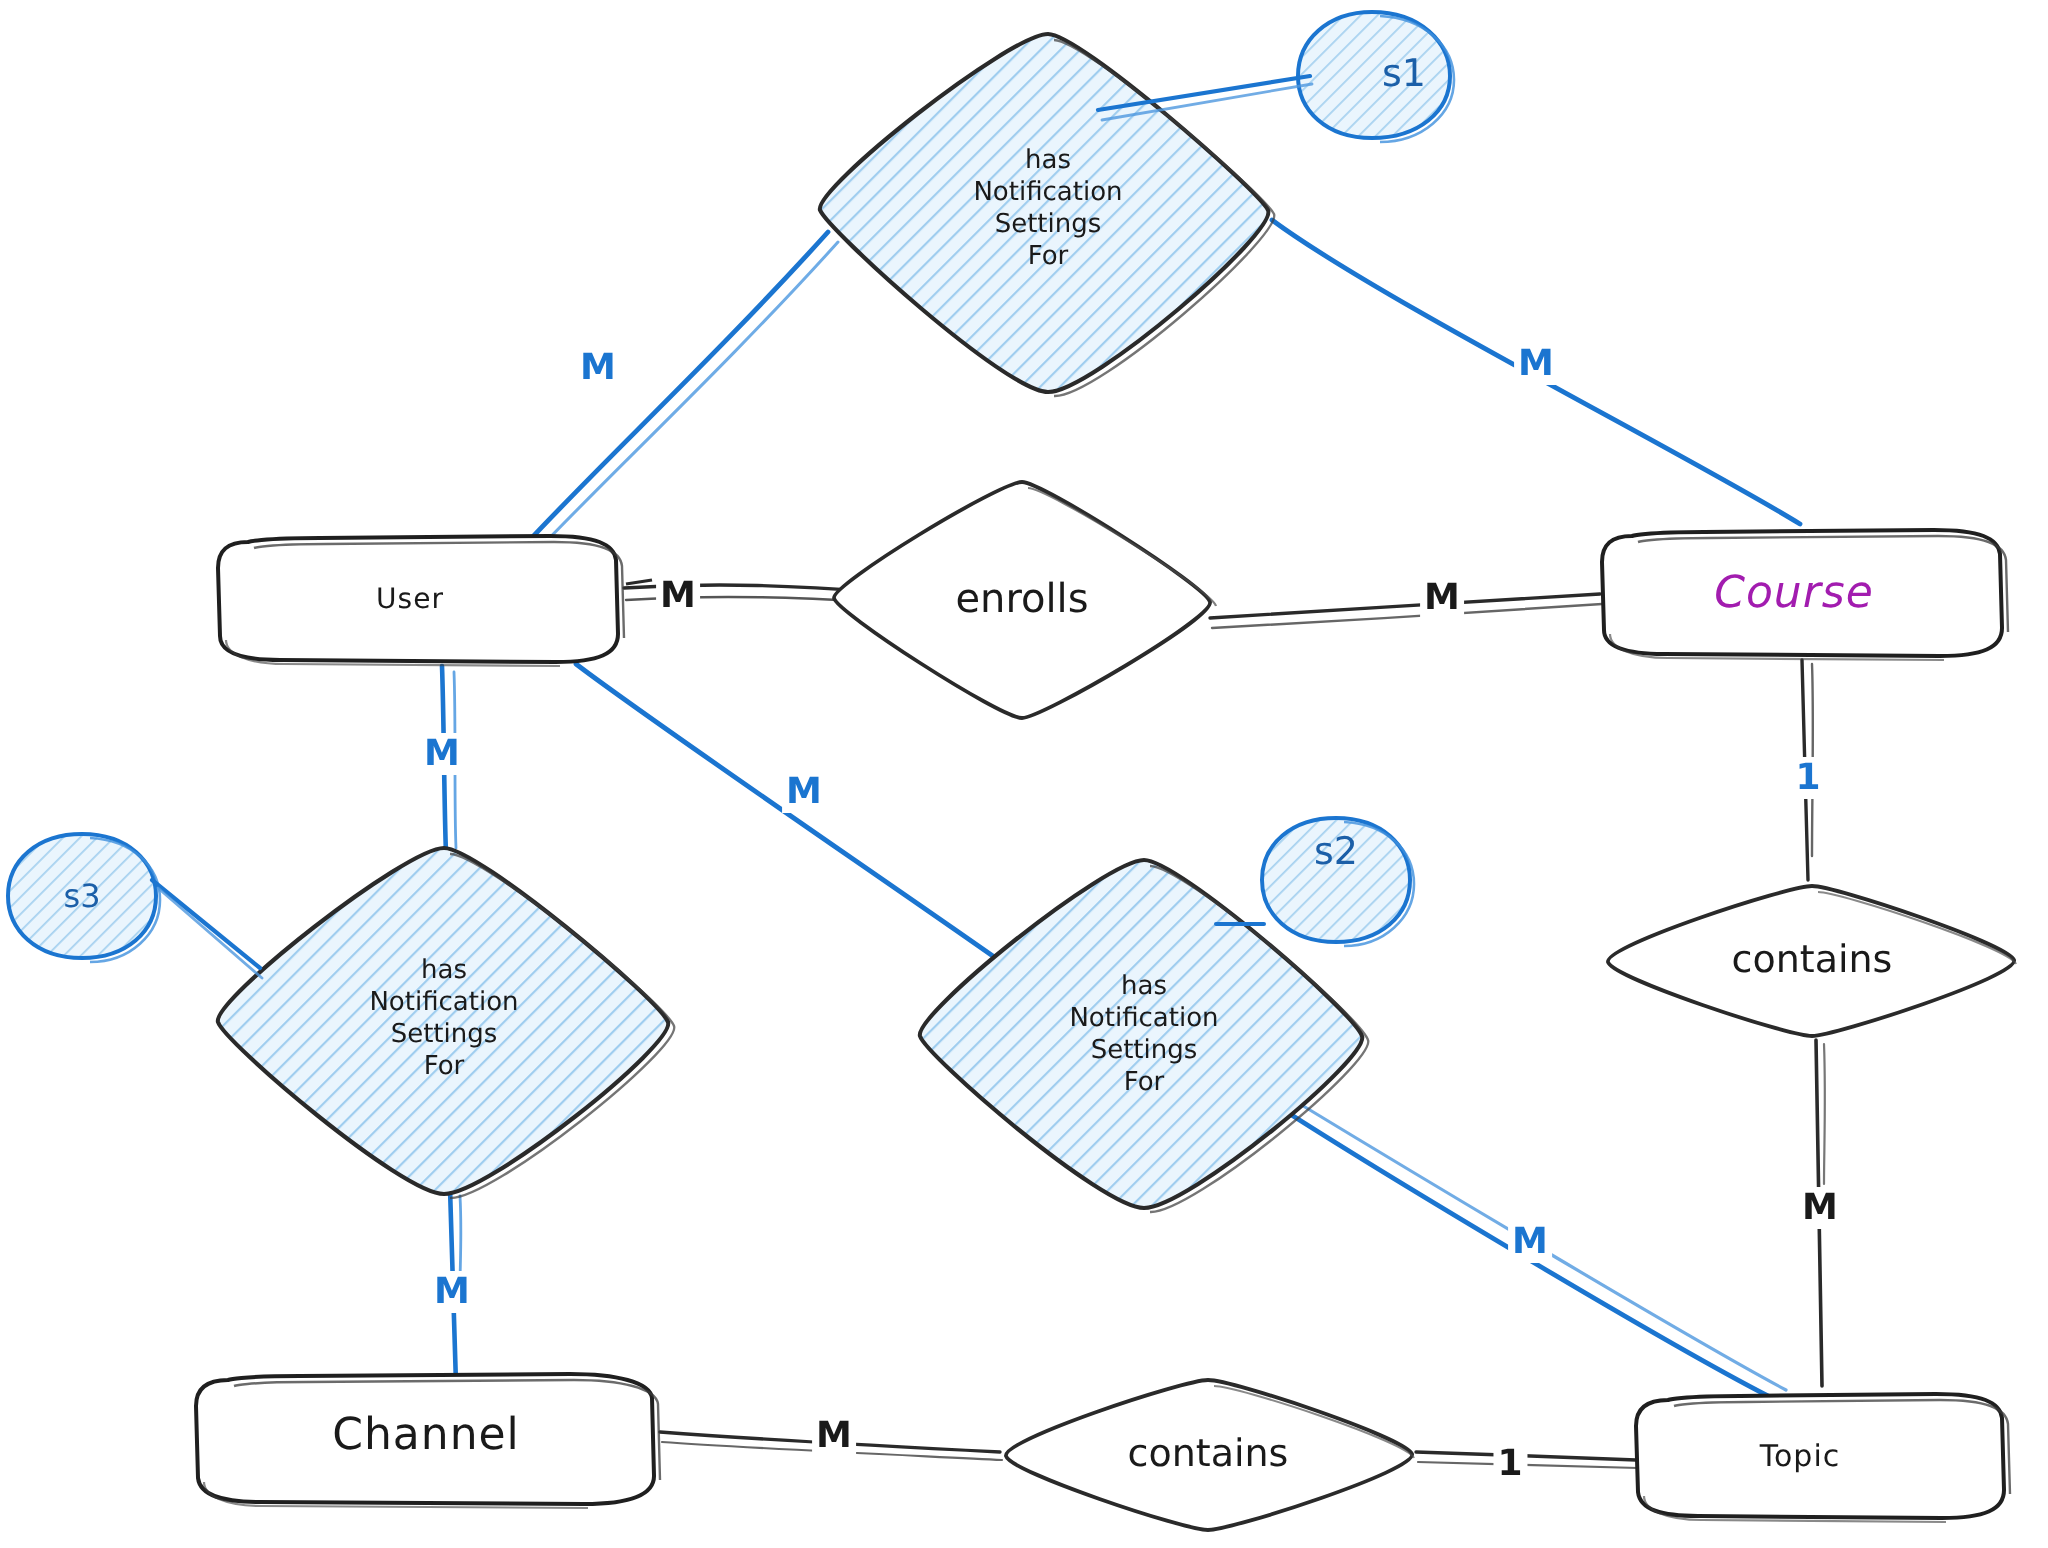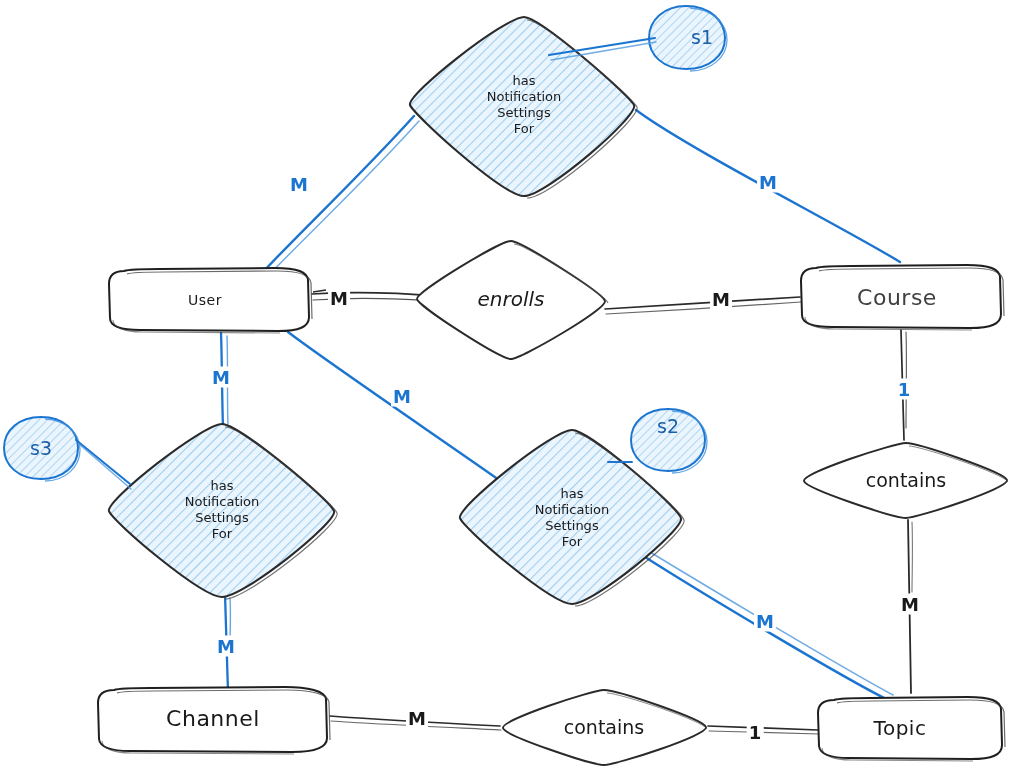--- a/index.html
+++ b/index.html
@@ -178,32 +178,32 @@
 
     <g>
       <path d="M41,417 C64,417 78,431 78,448 C78,466 63,479 41,479 C18,479 4,465 4,448 C4,430 19,417 41,417 Z" fill="url(#hatchNote)" stroke="#1b75d0" stroke-width="2"></path>
       <path d="M45,419 C66,420 80,433 80,450 C80,467 65,481 45,481" fill="none" stroke="#3f90dd" stroke-width="1.3" opacity="0.8"></path>
       <path d="M76,440 L130,484" fill="none" stroke="#1b75d0" stroke-width="2.1" stroke-linecap="round"></path>
       <path d="M79,444 L131,489" fill="none" stroke="#4d97de" stroke-width="1.4" stroke-linecap="round" opacity="0.8"></path>
     </g>
   </svg>
 
   <div class="entity-label" style="position:absolute;left:205px;top:300px;transform:translate(-50%,-50%);font-size:14px;color:#1a1a1a;letter-spacing:0.5px;">User</div>
-  <div class="entity-label" style="position:absolute;left:897px;top:297px;transform:translate(-50%,-50%);font-size:22px;color:#404040;letter-spacing:0.5px;">Course</div>
+  <div class="entity-label" style="position:absolute;left:897px;top:297px;transform:translate(-50%,-50%);font-size:22px;color:#a21caf;letter-spacing:0.5px;font-style:italic;">Course</div>
   <div class="entity-label" style="position:absolute;left:213px;top:718px;transform:translate(-50%,-50%);font-size:22px;color:#1a1a1a;letter-spacing:0.5px;">Channel</div>
-  <div class="entity-label" style="position:absolute;left:900px;top:728px;transform:translate(-50%,-50%);font-size:20px;color:#1a1a1a;letter-spacing:0.5px;">Topic</div>
+  <div class="entity-label" style="position:absolute;left:900px;top:728px;transform:translate(-50%,-50%);font-size:15px;color:#1a1a1a;letter-spacing:0.5px;">Topic</div>
 
   <div style="position:absolute;left:524px;top:105px;transform:translate(-50%,-50%);text-align:center;font-size:13px;line-height:16px;color:#1a1a1a;">
     <div>has</div>
     <div>Notification</div>
     <div>Settings</div>
     <div>For</div>
   </div>
 
-  <div style="position:absolute;left:511px;top:299px;transform:translate(-50%,-50%);font-size:20px;color:#1a1a1a;font-style:italic;">enrolls</div>
+  <div style="position:absolute;left:511px;top:299px;transform:translate(-50%,-50%);font-size:20px;color:#1a1a1a;">enrolls</div>
 
   <div style="position:absolute;left:222px;top:510px;transform:translate(-50%,-50%);text-align:center;font-size:13px;line-height:16px;color:#1a1a1a;">
     <div>has</div>
     <div>Notification</div>
     <div>Settings</div>
     <div>For</div>
   </div>
 
   <div style="position:absolute;left:572px;top:518px;transform:translate(-50%,-50%);text-align:center;font-size:13px;line-height:16px;color:#1a1a1a;">
     <div>has</div>
@@ -211,21 +211,21 @@
     <div>Settings</div>
     <div>For</div>
   </div>
 
   <div style="position:absolute;left:906px;top:480px;transform:translate(-50%,-50%);font-size:19px;color:#1a1a1a;">contains</div>
 
   <div style="position:absolute;left:604px;top:727px;transform:translate(-50%,-50%);font-size:19px;color:#1a1a1a;">contains</div>
 
   <div class="note-label" style="position:absolute;left:686px;top:37px;transform:translate(-50%,-50%);font-size:19px;color:#1b5fa8;margin-left:16px;">s1</div>
   <div class="note-label" style="position:absolute;left:668px;top:426px;transform:translate(-50%,-50%);font-size:19px;color:#1b5fa8;">s2</div>
-  <div class="note-label" style="position:absolute;left:41px;top:448px;transform:translate(-50%,-50%);font-size:19px;color:#1b5fa8;">s3</div>
+  <div class="note-label" style="position:absolute;left:41px;top:448px;transform:translate(-50%,-50%);font-size:16px;color:#1b5fa8;">s3</div>
 
   <div class="card-label" style="position:absolute;left:299px;top:184px;transform:translate(-50%,-50%);font-size:18px;font-weight:bold;color:#1b75d0;background:#fff;padding:0 2px;">M</div>
   <div class="card-label" style="position:absolute;left:768px;top:182px;transform:translate(-50%,-50%);font-size:18px;font-weight:bold;color:#1b75d0;background:#fff;padding:0 2px;">M</div>
   <div class="card-label" style="position:absolute;left:339px;top:298px;transform:translate(-50%,-50%);font-size:18px;font-weight:bold;color:#1a1a1a;background:#fff;padding:0 2px;">M</div>
   <div class="card-label" style="position:absolute;left:721px;top:299px;transform:translate(-50%,-50%);font-size:18px;font-weight:bold;color:#1a1a1a;background:#fff;padding:0 2px;">M</div>
   <div class="card-label" style="position:absolute;left:221px;top:377px;transform:translate(-50%,-50%);font-size:18px;font-weight:bold;color:#1b75d0;background:#fff;padding:0 2px;">M</div>
   <div class="card-label" style="position:absolute;left:402px;top:396px;transform:translate(-50%,-50%);font-size:18px;font-weight:bold;color:#1b75d0;background:#fff;padding:0 2px;">M</div>
   <div class="card-label" style="position:absolute;left:904px;top:389px;transform:translate(-50%,-50%);font-size:18px;font-weight:bold;color:#1b75d0;background:#fff;padding:0 2px;">1</div>
   <div class="card-label" style="position:absolute;left:910px;top:604px;transform:translate(-50%,-50%);font-size:18px;font-weight:bold;color:#1a1a1a;background:#fff;padding:0 2px;">M</div>
   <div class="card-label" style="position:absolute;left:226px;top:646px;transform:translate(-50%,-50%);font-size:18px;font-weight:bold;color:#1b75d0;background:#fff;padding:0 2px;">M</div>

